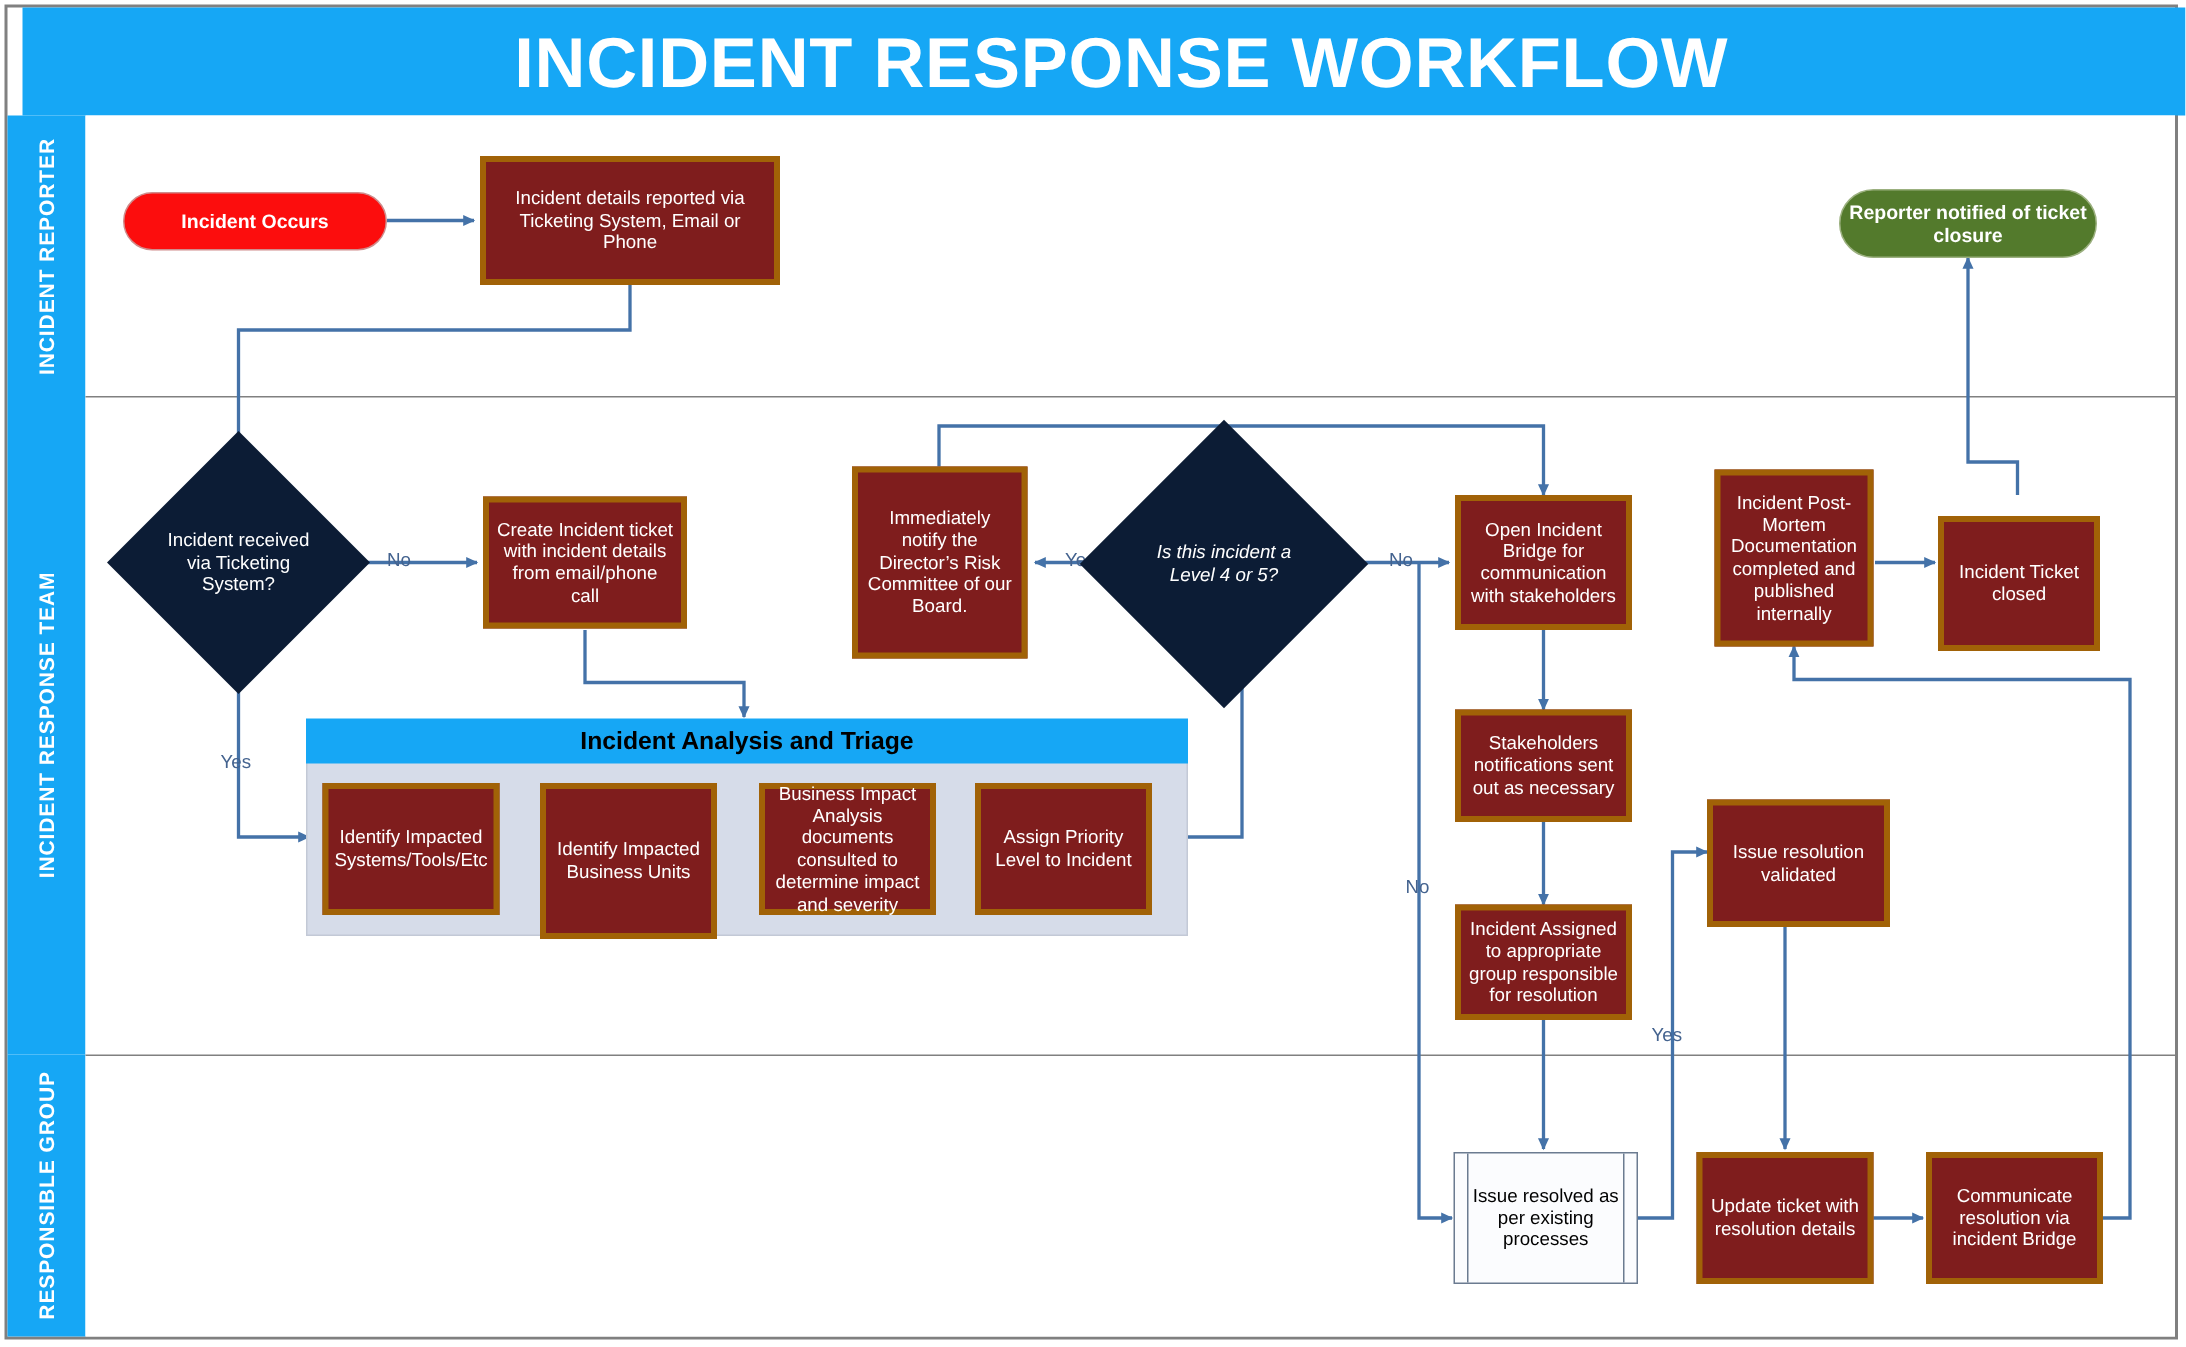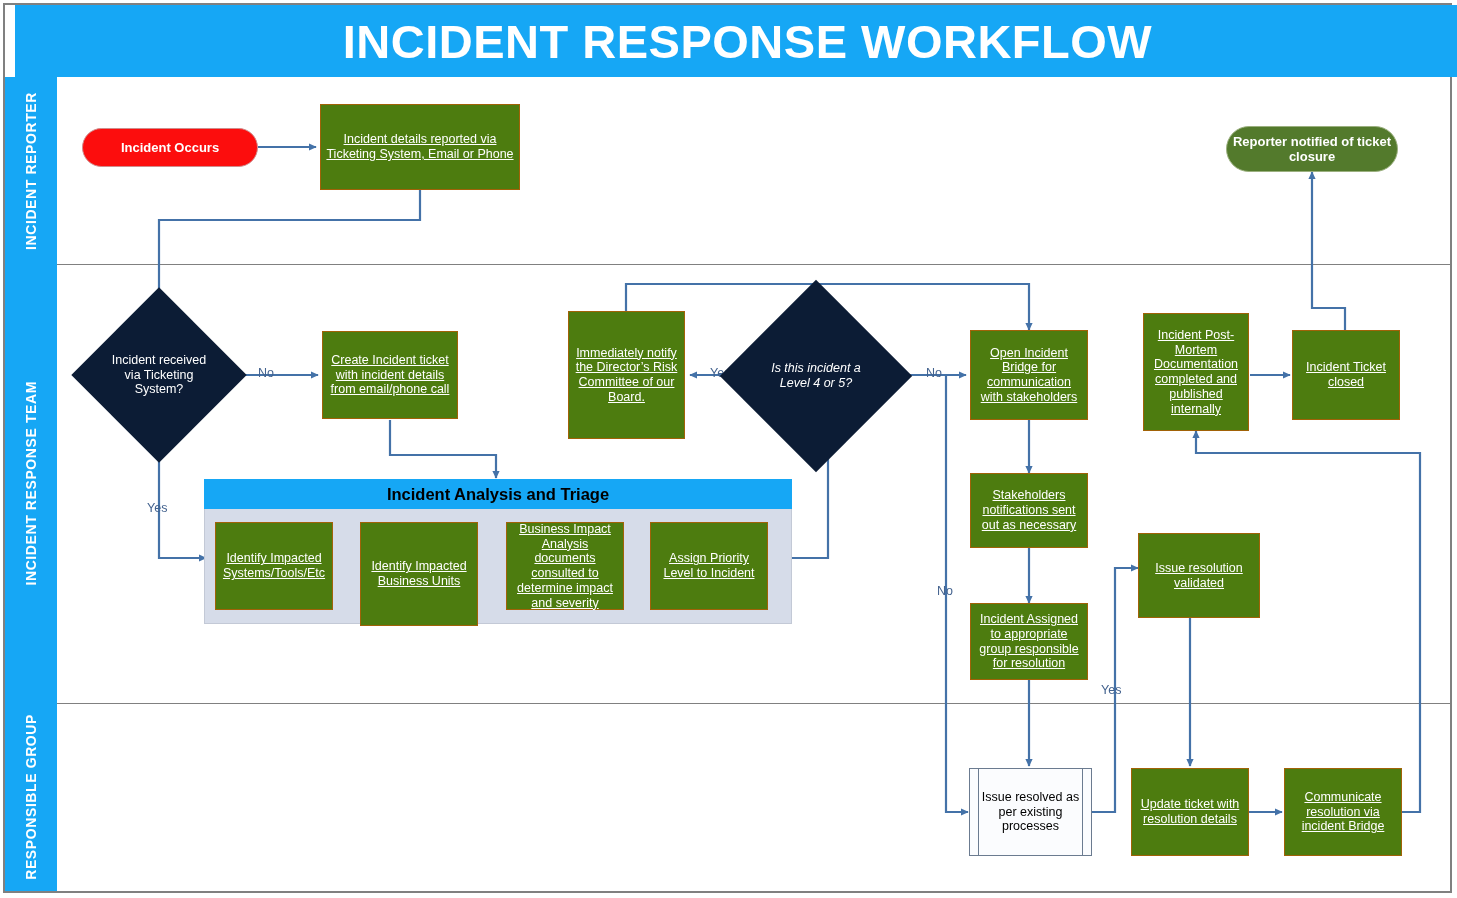--- a/index.html
+++ b/index.html
@@ -38,21 +38,21 @@
   }
   .lane-body.first{border-top:none;}
   
   .node{
     position:absolute;box-sizing:border-box;display:flex;
     align-items:center;justify-content:center;text-align:center;
     color:#ffffff;font-size:12.5px;line-height:1.18;
     font-family:"Liberation Sans",sans-serif;
     padding:3px 5px;
   }
-  .proc{background:#4d7c0f;border:1px solid #a16207;text-decoration:underline;}
+  .proc{background:#7f1d1d;border:4px solid #a16207;}
   .term{border-radius:999px;}
   .term.start{background:#FC0D0D;border:1px solid #cf8c8c;font-weight:bold;font-size:13px;}
   .term.end{background:#537A2C;border:1px solid #9bb07f;font-weight:bold;font-size:13px;}
   .predef{
     background:#fbfcfe;color:#000;border:1px solid #6b7b90;
     font-size:12.5px;
   }
   .predef::before,.predef::after{
     content:"";position:absolute;top:0;bottom:0;width:1px;background:#6b7b90;
   }
@@ -199,21 +199,21 @@
   </div>
 
   <div class="node proc" style="left:970px;top:330px;width:118px;height:90px;">
     <span>Open Incident Bridge for communication with stakeholders</span>
   </div>
 
   <div class="node proc" style="left:1143px;top:313px;width:106px;height:118px;">
     <span>Incident Post-Mortem Documentation completed and published internally</span>
   </div>
 
-  <div class="node proc" style="left:1292px;top:330px;width:108px;height:90px;">
+  <div class="node proc" style="left:1292px;top:344px;width:108px;height:90px;">
     <span>Incident Ticket closed</span>
   </div>
 
   <div class="node proc" style="left:970px;top:473px;width:118px;height:75px;">
     <span>Stakeholders notifications sent out as necessary</span>
   </div>
 
   <div class="node proc" style="left:1138px;top:533px;width:122px;height:85px;">
     <span>Issue resolution validated</span>
   </div>

